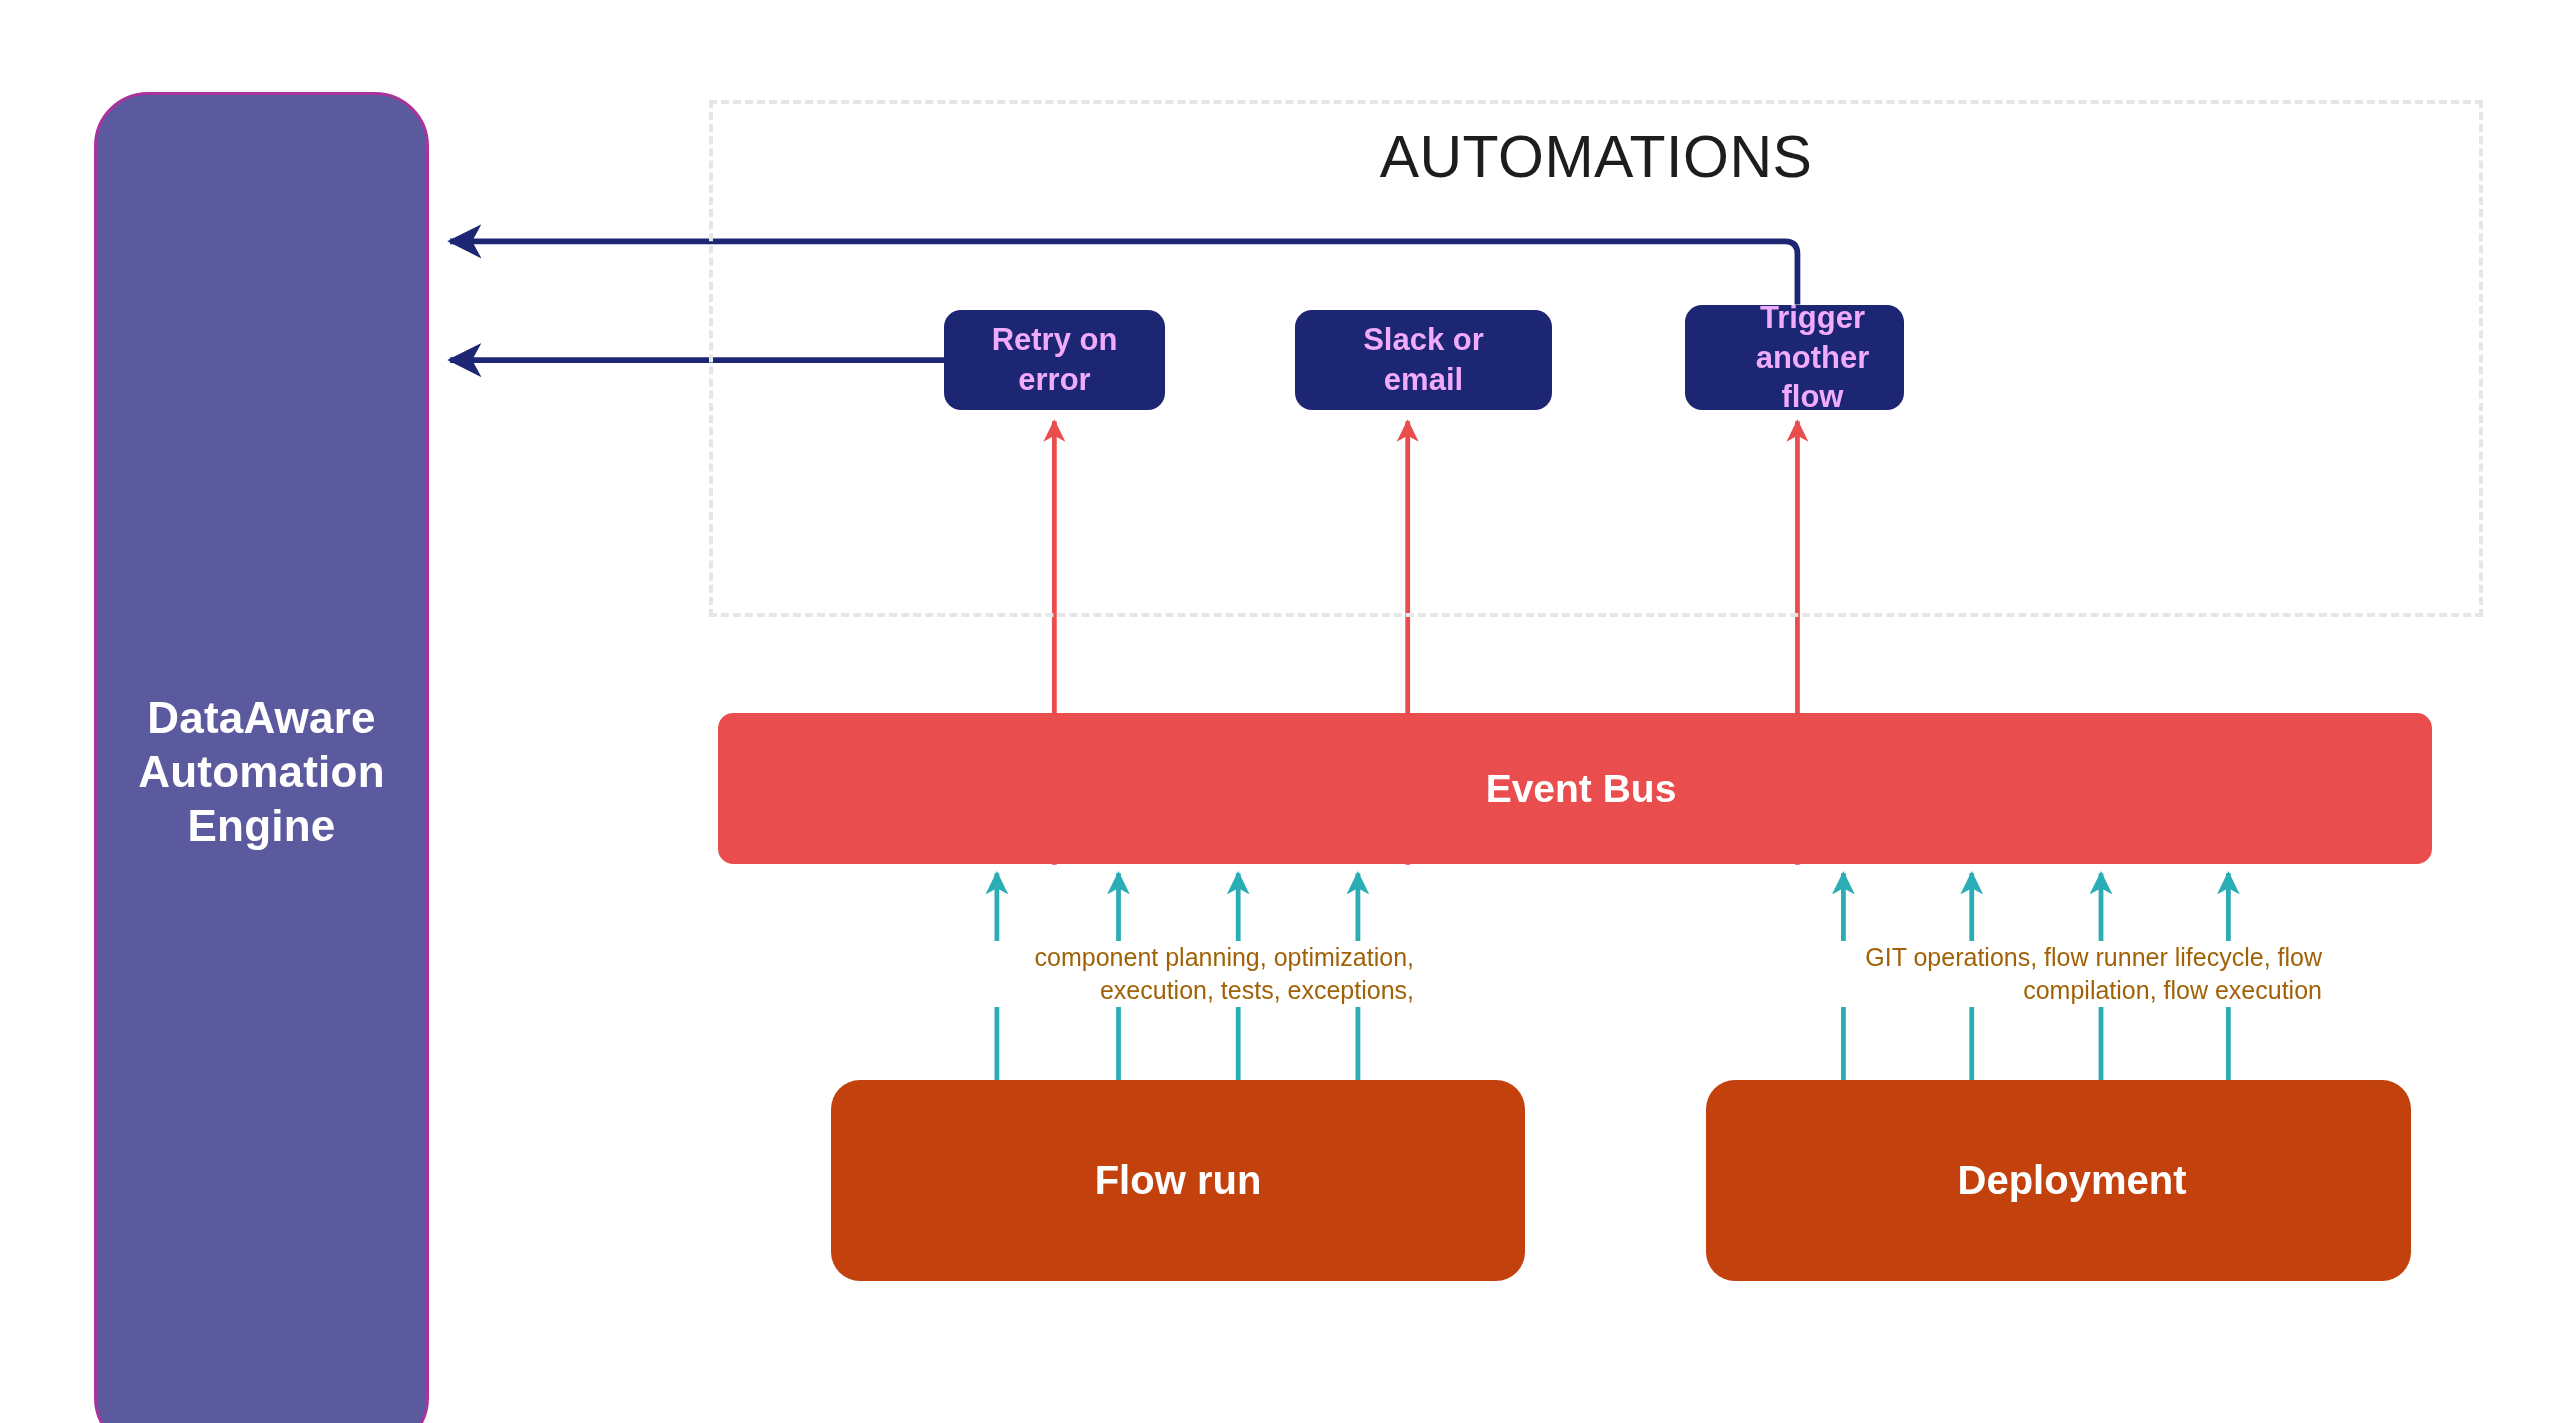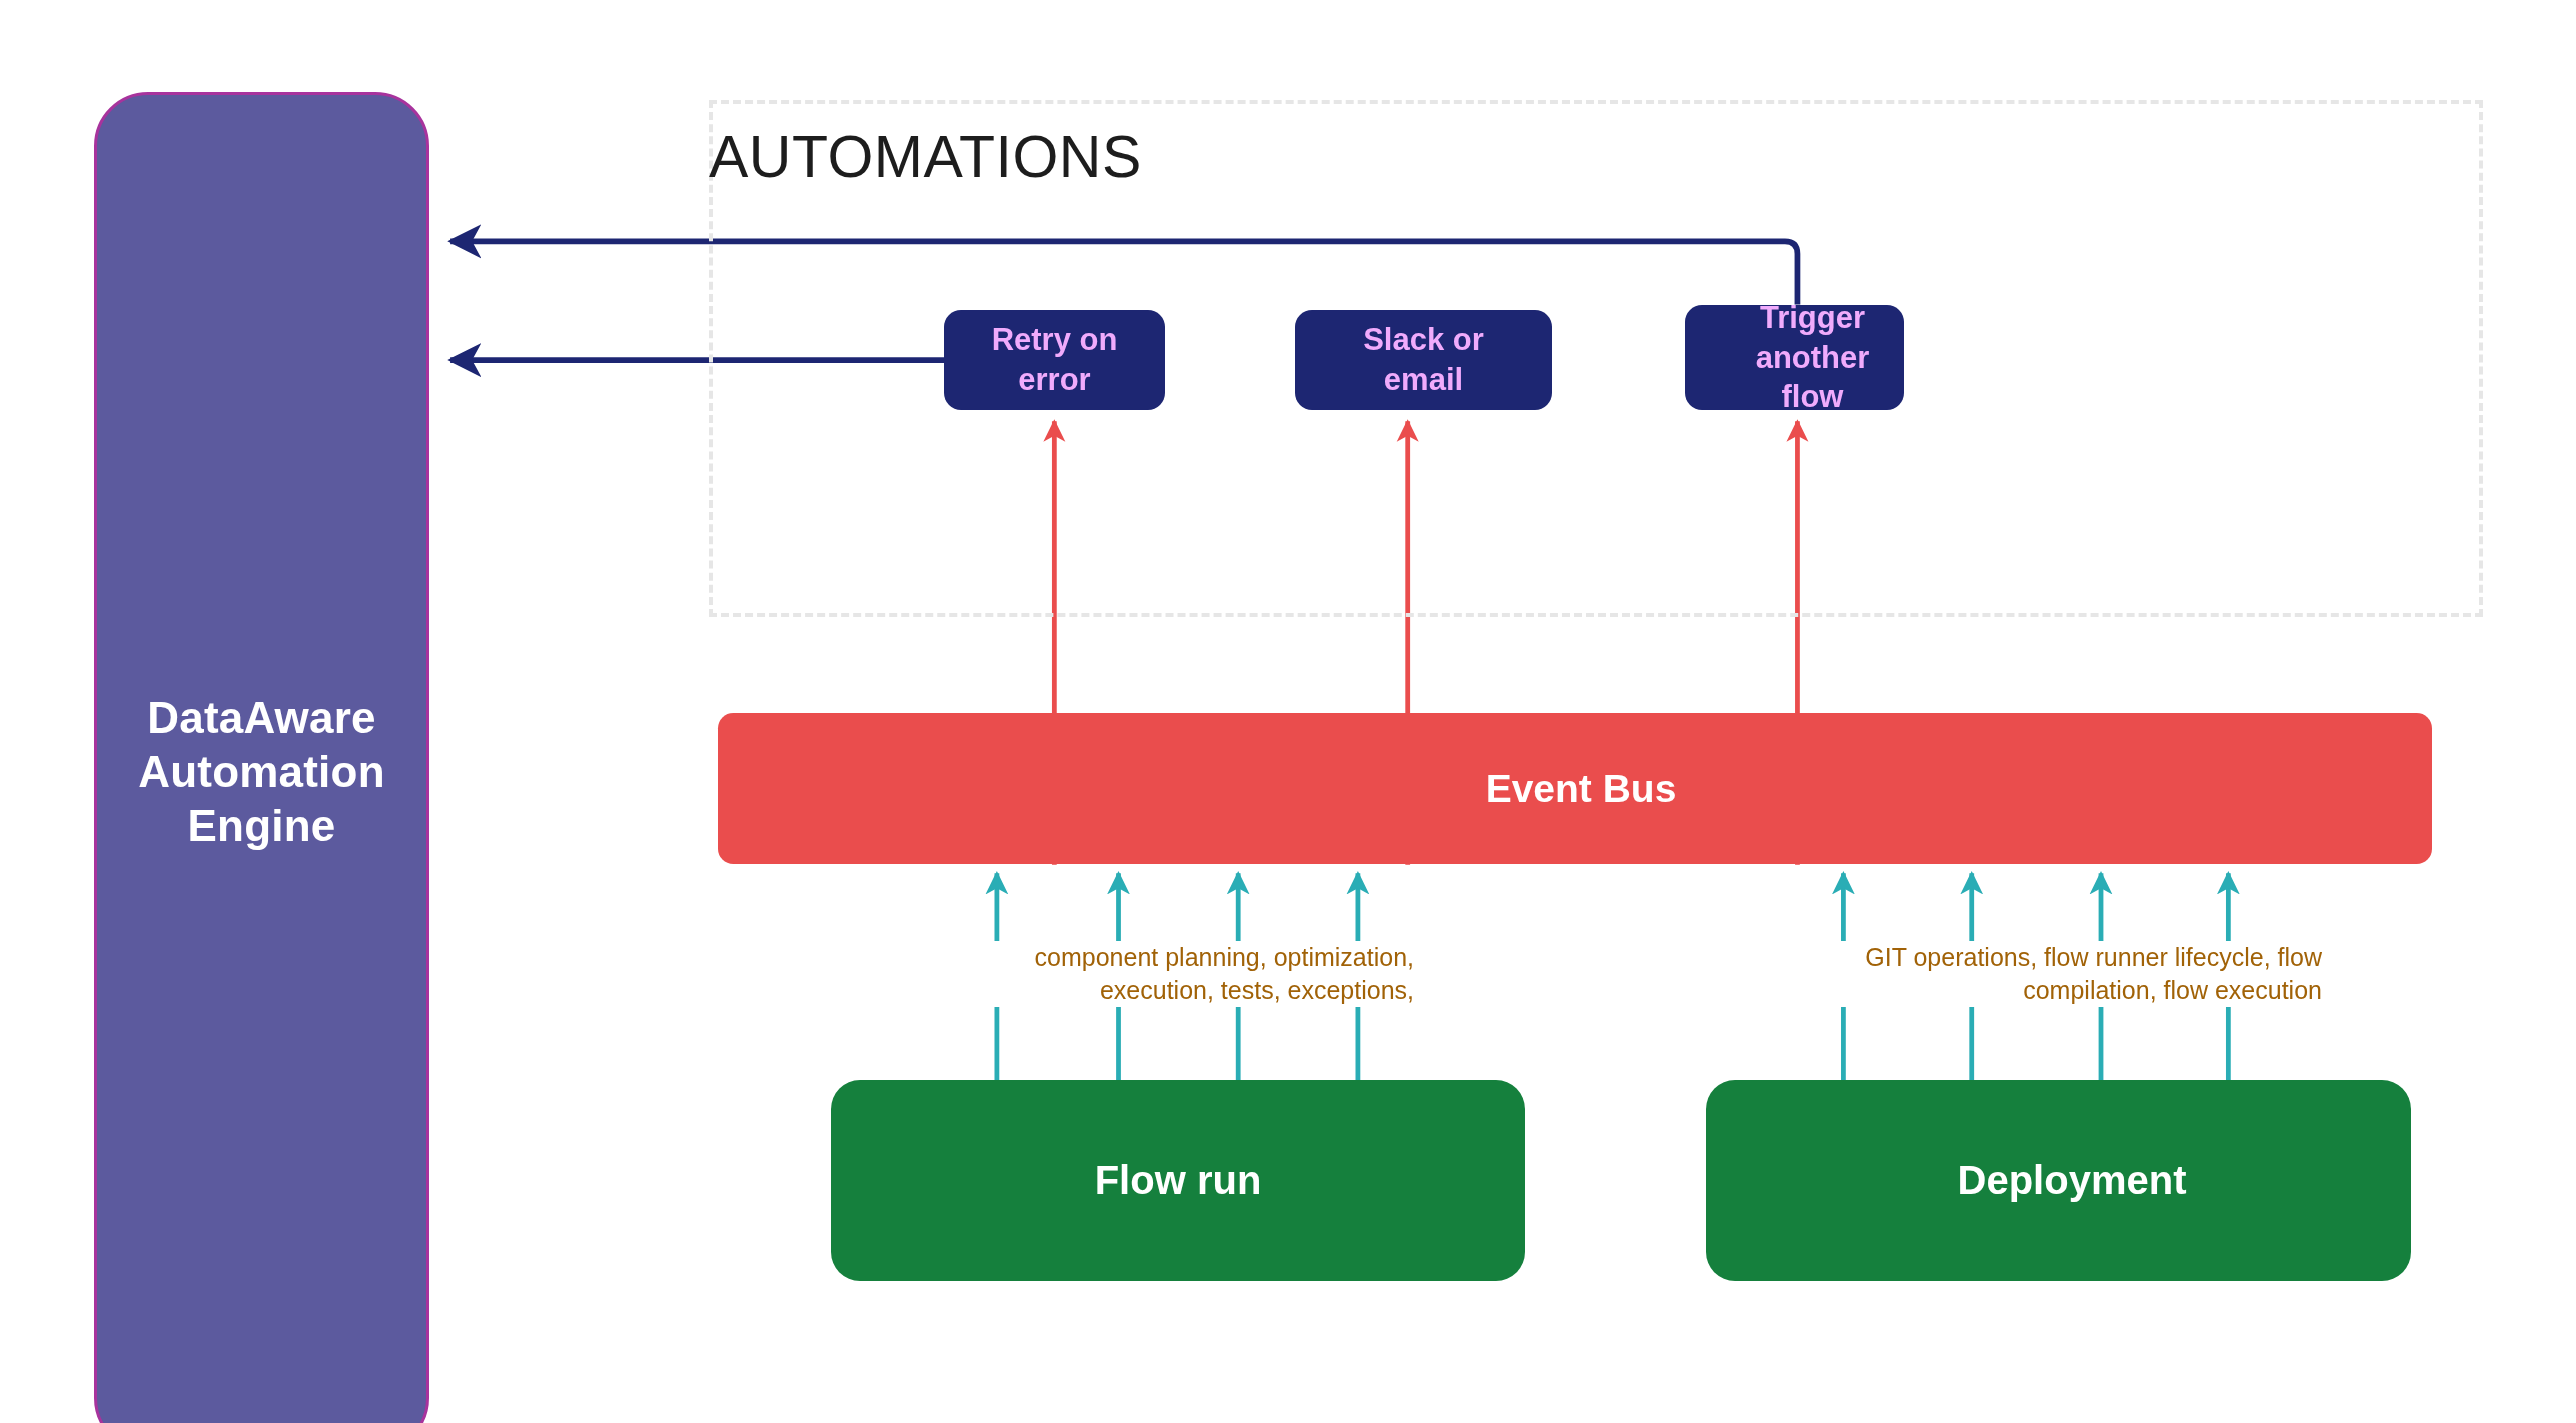--- a/index.html
+++ b/index.html
@@ -66,21 +66,21 @@
     height: 517px;
     border: 4.8px dashed #e6e6e6;
     box-sizing: border-box;
     background: transparent;
   }
   #automations-title {
     position: absolute;
     left: 709px;
     top: 123px;
     width: 1774px;
-    text-align: left;
+    text-align: center;
     font-size: 59px;
     color: #1d1d1d;
     letter-spacing: 0.5px;
   }
 
   
   .navy-card {
     background: #1d2672;
     border-radius: 17px;
     color: #f0abfc;
@@ -101,21 +101,21 @@
     background: #ea4d4d;
     border-radius: 15.3px;
     color: #ffffff;
     font-size: 39px;
     font-weight: bold;
     padding-left: 12px;
   }
 
   
   .source-card {
-    background: #15803d;
+    background: #c2410c;
     border-radius: 29px;
     color: #ffffff;
     font-size: 40px;
     font-weight: bold;
   }
   #card-flow-run   { left: 831px;  top: 1080px; width: 694px; height: 201px; }
   #card-deployment { left: 1706px; top: 1080px; width: 705px; height: 201px; padding-left: 27px; }
 
   
   .edge-caption {

